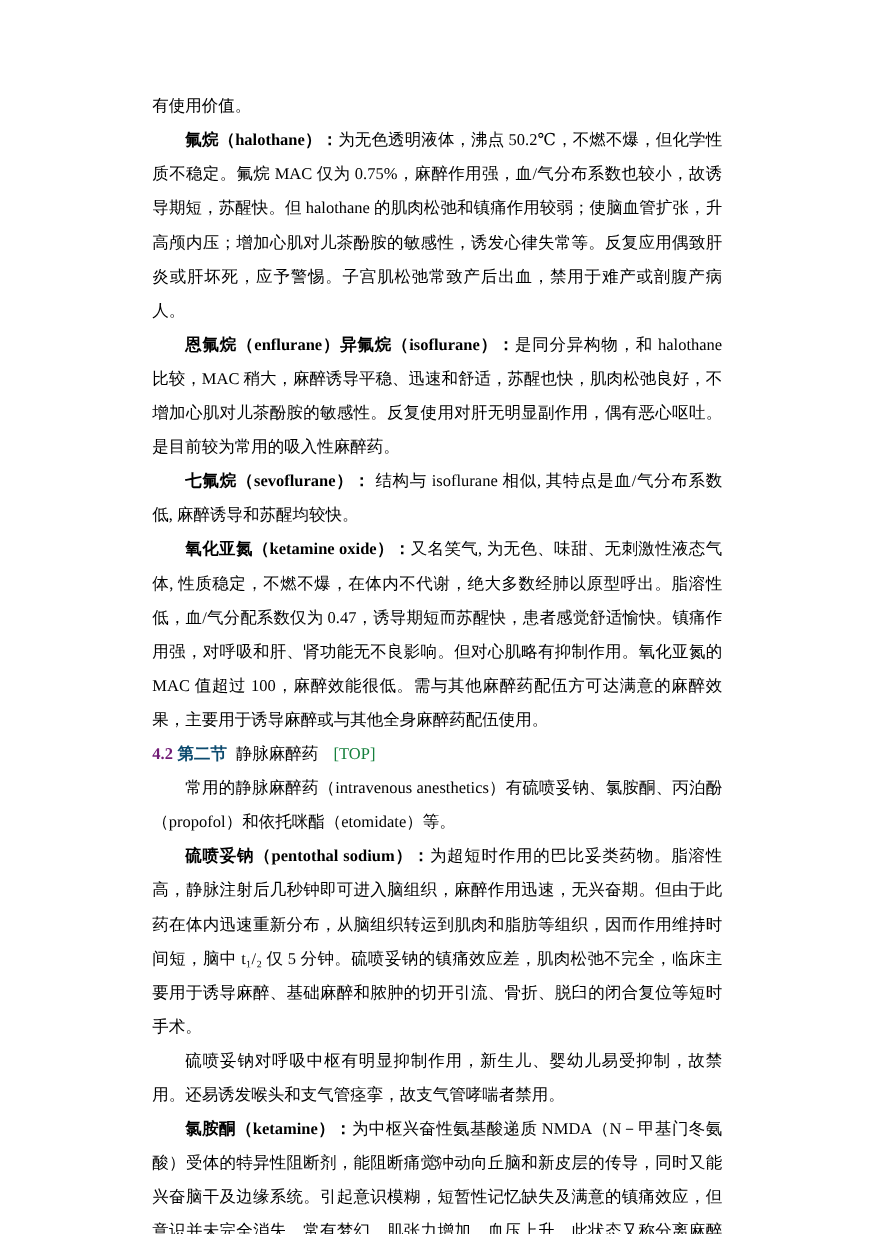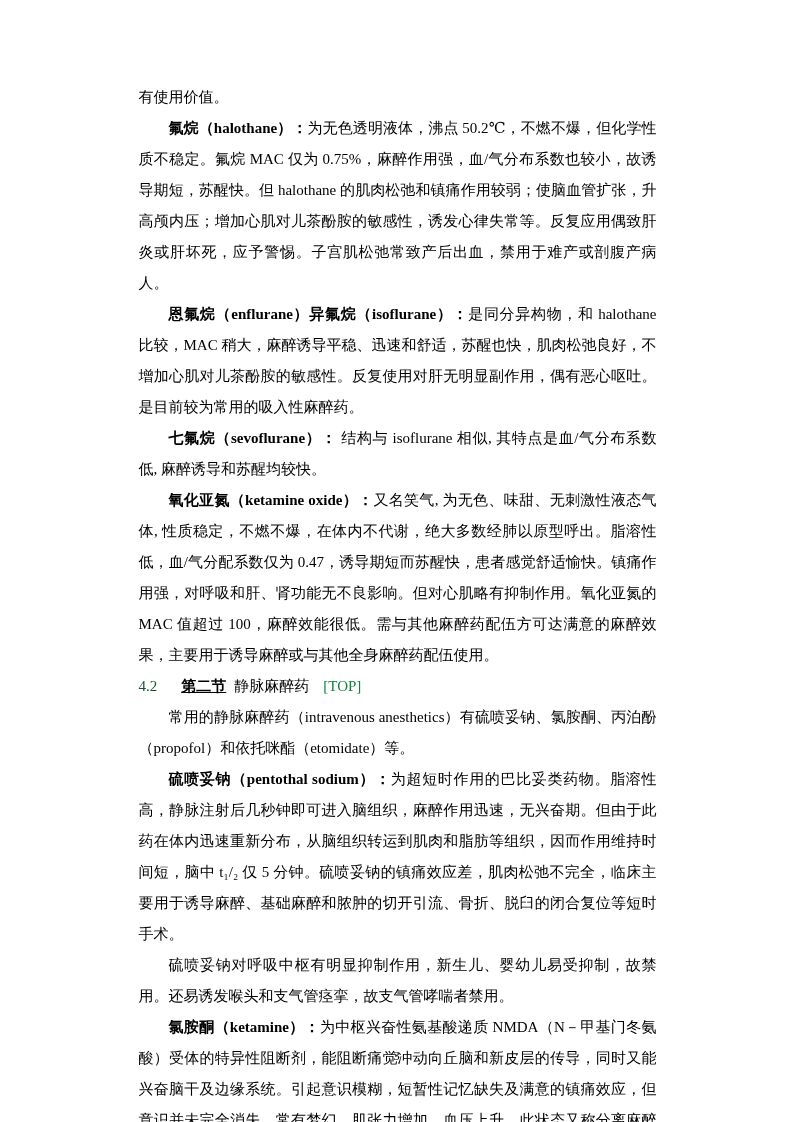--- a/index.html
+++ b/index.html
@@ -31,29 +31,28 @@
   }
   .term {
     font-weight: bold;
   }
   .section-heading {
     margin: 4px 0 3px 0;
     text-indent: 0.4em;
     font-size: 15px;
   }
   .section-num {
-    color: #14532d;
-    font-weight: normal;
-    margin-right: 24px;
+    color: #701a75;
+    font-weight: bold;
+    margin-right: 4px;
   }
   .section-label {
-    color: #000000;
+    color: #0c4a6e;
     font-weight: bold;
     margin-right: 8px;
-    text-decoration: underline;
   }
   .section-title {
     color: #000000;
     margin-right: 14px;
     margin-top: 24px;
   }
   .top-link {
     color: #15803d;
     text-decoration: none;
     cursor: pointer;

